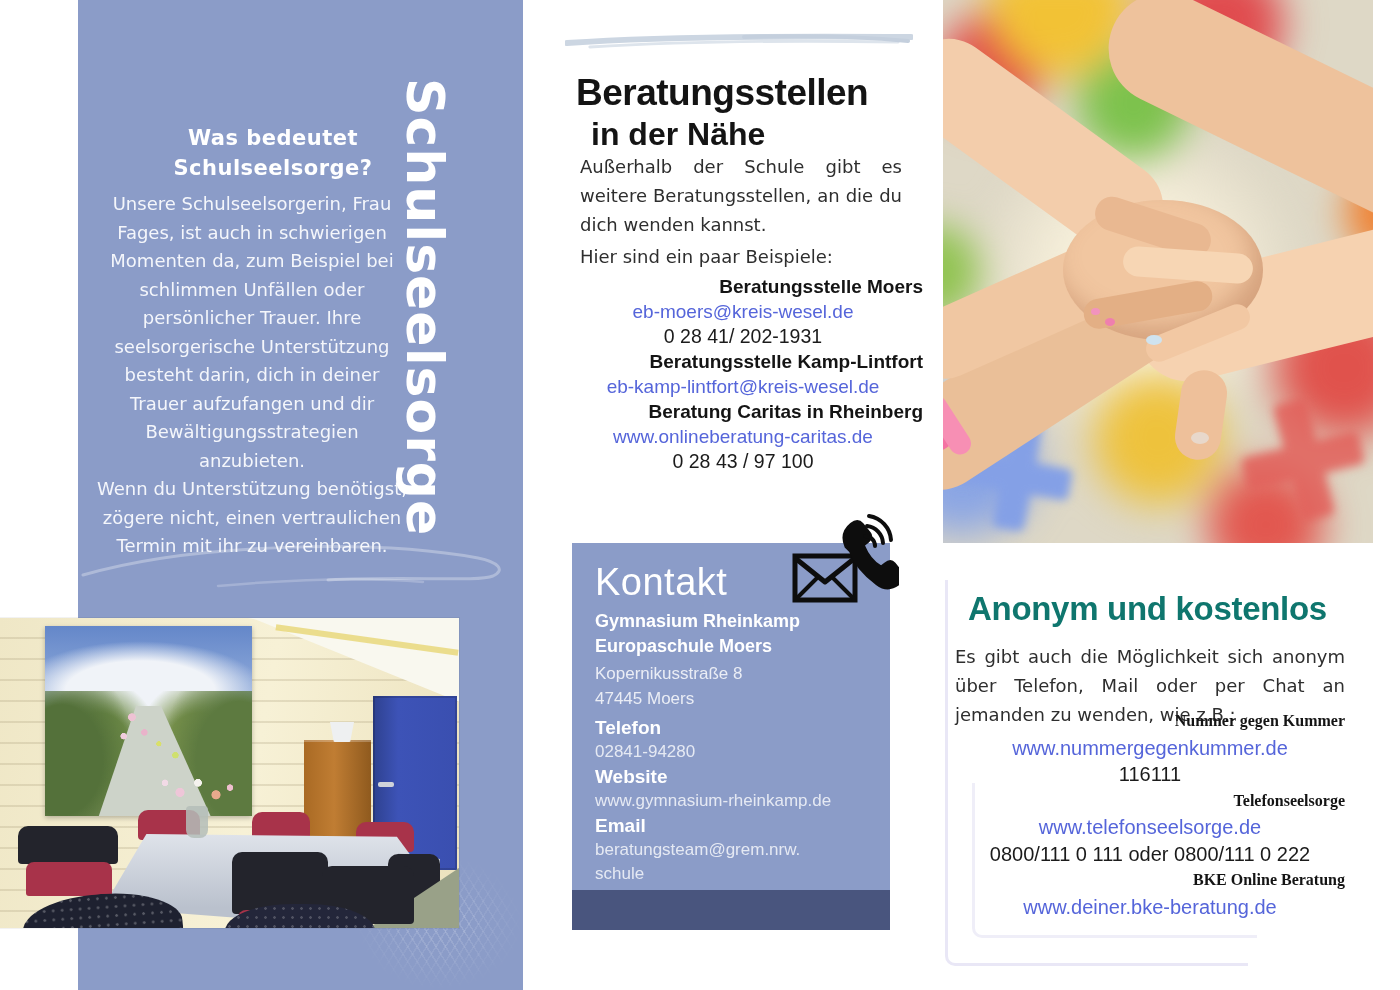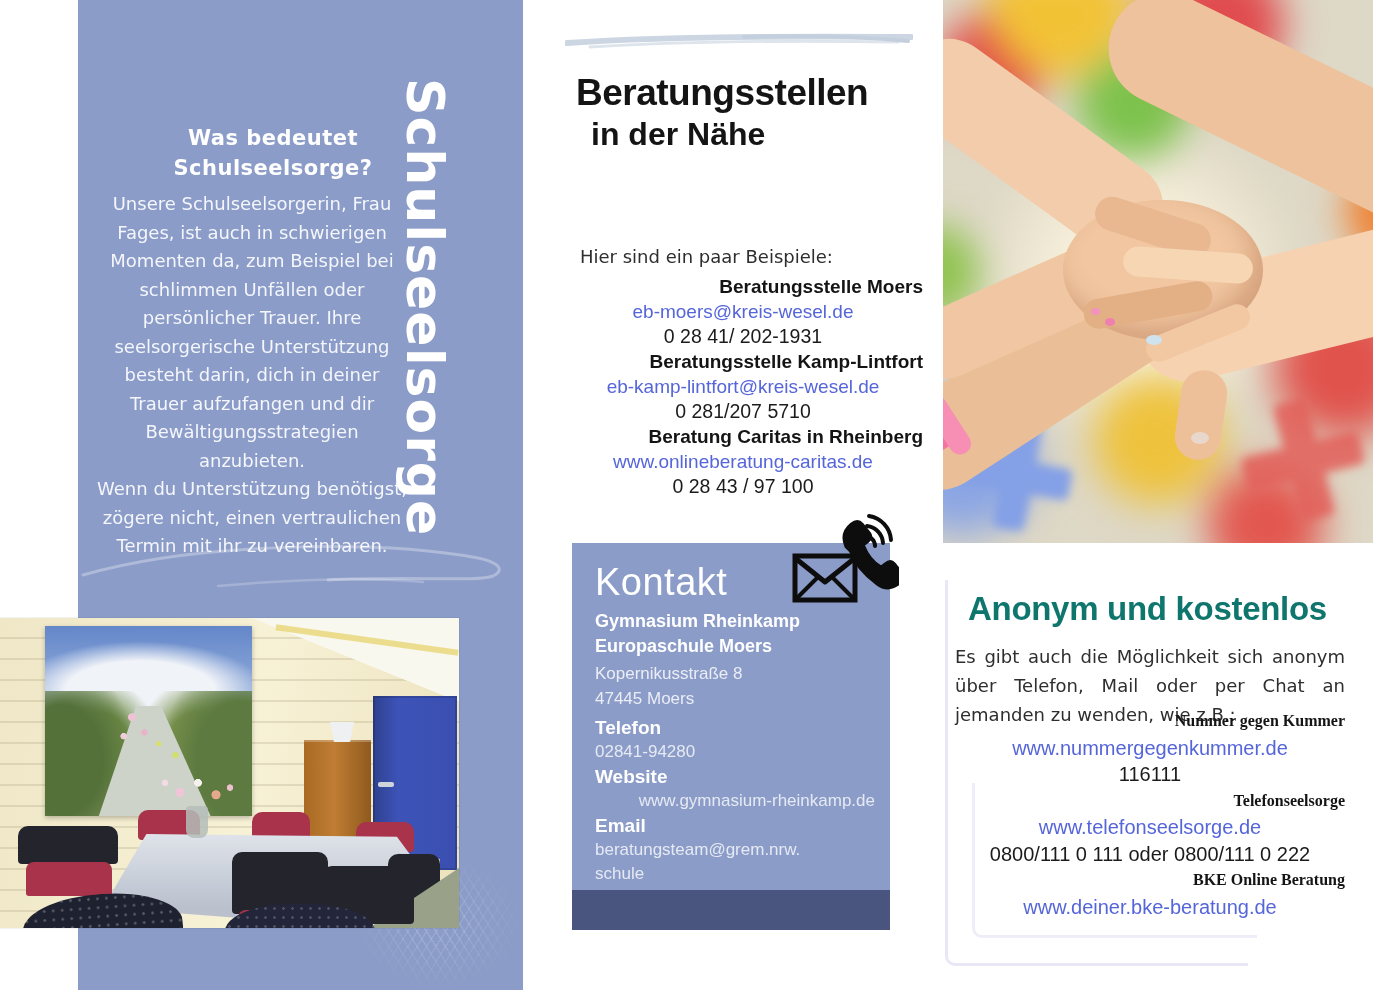--- a/index.html
+++ b/index.html
@@ -192,32 +192,32 @@
   </section>
 
   <section class="panel-mid">
     <svg class="brush" viewBox="0 0 350 22" fill="none">
       <path d="M2 13 Q 120 5 348 7" stroke="#ccd6e2" stroke-width="6" stroke-linecap="round"></path>
       <path d="M25 17 Q 160 9 335 12" stroke="#dde4ec" stroke-width="3" stroke-linecap="round"></path>
       <path d="M180 7 Q 270 4 345 11" stroke="#c4cfdd" stroke-width="4" stroke-linecap="round"></path>
     </svg>
     <h1 class="mid-title">Beratungsstellen</h1>
     <h2 class="mid-title2">in der Nähe</h2>
+    <p class="mid-intro">Außerhalb der Schule gibt es weitere Beratungsstellen, an die du dich wenden kannst.</p>
     <p class="mid-examples">Hier sind ein paar Beispiele:</p>
 
     <div class="entries entries-mid">
       <div class="entry">
         <div class="e-name">Beratungsstelle Moers</div>
         <a class="e-link">eb-moers@kreis-wesel.de</a>
         <div class="e-phone">0 28 41/ 202-1931</div>
       </div>
       <div class="entry">
         <div class="e-name">Beratungsstelle Kamp-Lintfort</div>
         <a class="e-link">eb-kamp-lintfort@kreis-wesel.de</a>
-        <div class="e-phone">0 281/207 5710</div>
       </div>
       <div class="entry">
         <div class="e-name">Beratung Caritas in Rheinberg</div>
         <a class="e-link">www.onlineberatung-caritas.de</a>
         <div class="e-phone">0 28 43 / 97 100</div>
       </div>
     </div>
 
     <div class="kontakt-box">
       <svg class="mailphone-icon" viewBox="0 0 112 106" fill="none">
@@ -231,21 +231,21 @@
       </svg>
       <div class="kontakt-title">Kontakt</div>
       <div class="kontakt-org" style="white-space:pre-line;">Gymnasium Rheinkamp
 Europaschule Moers</div>
       <div class="kontakt-addr">Kopernikusstraße 8
 47445 Moers</div>
       <div class="kontakt-rows">
         <div class="k-label">Telefon</div>
         <div class="k-value">02841-94280</div>
         <div class="k-label">Website</div>
-        <a class="k-value" style="display:block;text-decoration:none;text-align:right;">www.gymnasium-rheinkamp.de</a>
+        <a class="k-value" style="display:block;text-decoration:none;">www.gymnasium-rheinkamp.de</a>
         <div class="k-label">Email</div>
         <a class="k-value" style="display:block;text-decoration:none;">beratungsteam@grem.nrw.
 schule</a>
       </div>
       <div class="kontakt-bar"></div>
     </div>
   </section>
 
   <section class="panel-right">
 

